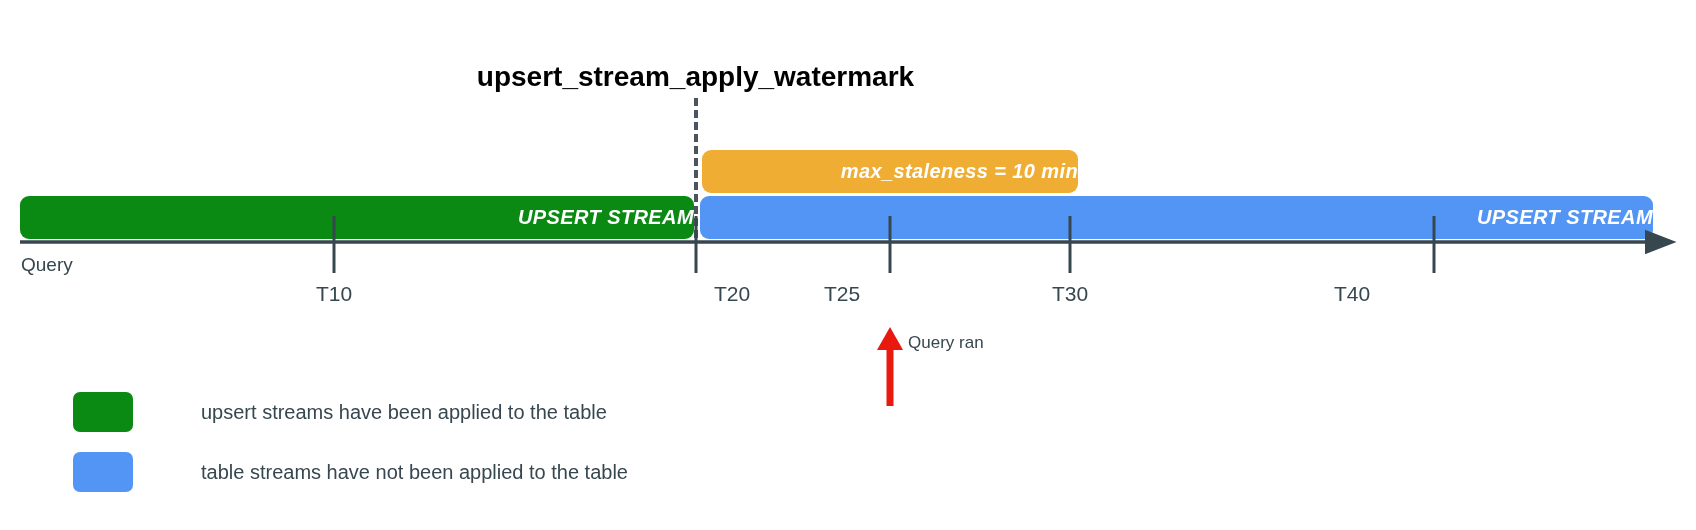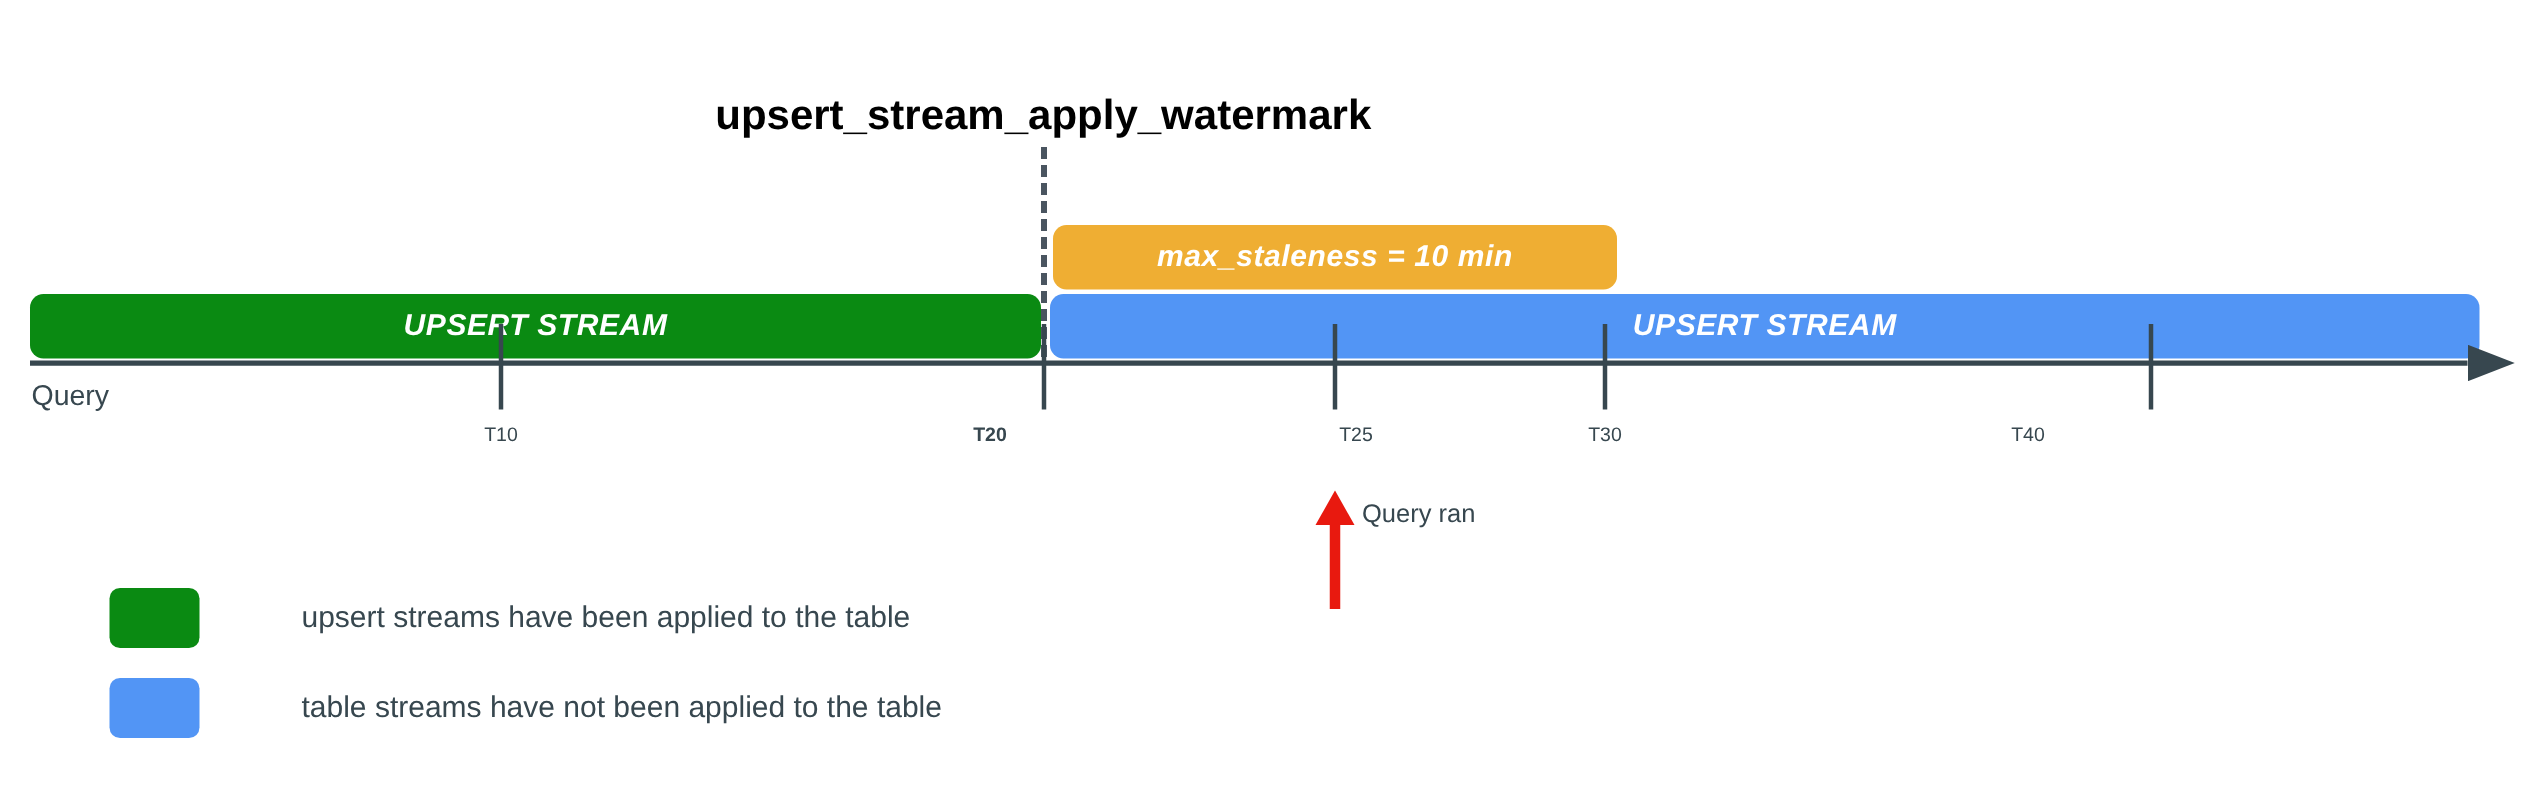--- a/index.html
+++ b/index.html
@@ -49,21 +49,21 @@
     height: 140px;
     border-left: 4px dashed #4a5560;
   }
 
   
   .bar {
     position: absolute;
     border-radius: 9px;
     display: flex;
     align-items: center;
-    justify-content: center;
+    justify-content: flex-end;
   }
   .bar-label {
     font-size: 20px;
     font-weight: bold;
     font-style: italic;
     color: #ffffff;
     letter-spacing: 0.4px;
     white-space: nowrap;
   }
 
@@ -104,21 +104,21 @@
     left: 21px;
     top: 226px;
     font-size: 19px;
     color: #37474f;
     white-space: nowrap;
   }
 
   .tick-label {
     position: absolute;
     top: 254px;
-    font-size: 13px;
+    font-size: 21px;
     color: #37474f;
     transform: translateX(-50%);
     white-space: nowrap;
   }
 
   
   .query-label {
     position: absolute;
     left: 908px;
     top: 305px;
@@ -191,22 +191,22 @@
 
     <g>
       <line x1="890" y1="378" x2="890" y2="312" stroke="#e8190f" stroke-width="7"></line>
       <polygon points="890,299 877,322 903,322" fill="#e8190f"></polygon>
     </g>
   </svg>
 
   <div class="axis-name">Query</div>
 
   <div class="tick-label" style="left:334px;">T10</div>
-  <div class="tick-label" style="left:660px;font-weight:bold;">T20</div>
-  <div class="tick-label" style="left:904px;">T25</div>
+  <div class="tick-label" style="left:732px;">T20</div>
+  <div class="tick-label" style="left:842px;">T25</div>
   <div class="tick-label" style="left:1070px;">T30</div>
   <div class="tick-label" style="left:1352px;">T40</div>
 
   <div class="query-label">Query ran</div>
 
   <div class="legend">
     <div class="legend-row">
       <span class="legend-swatch green"></span>
       <span class="legend-text">upsert streams have been applied to the table</span>
     </div>

